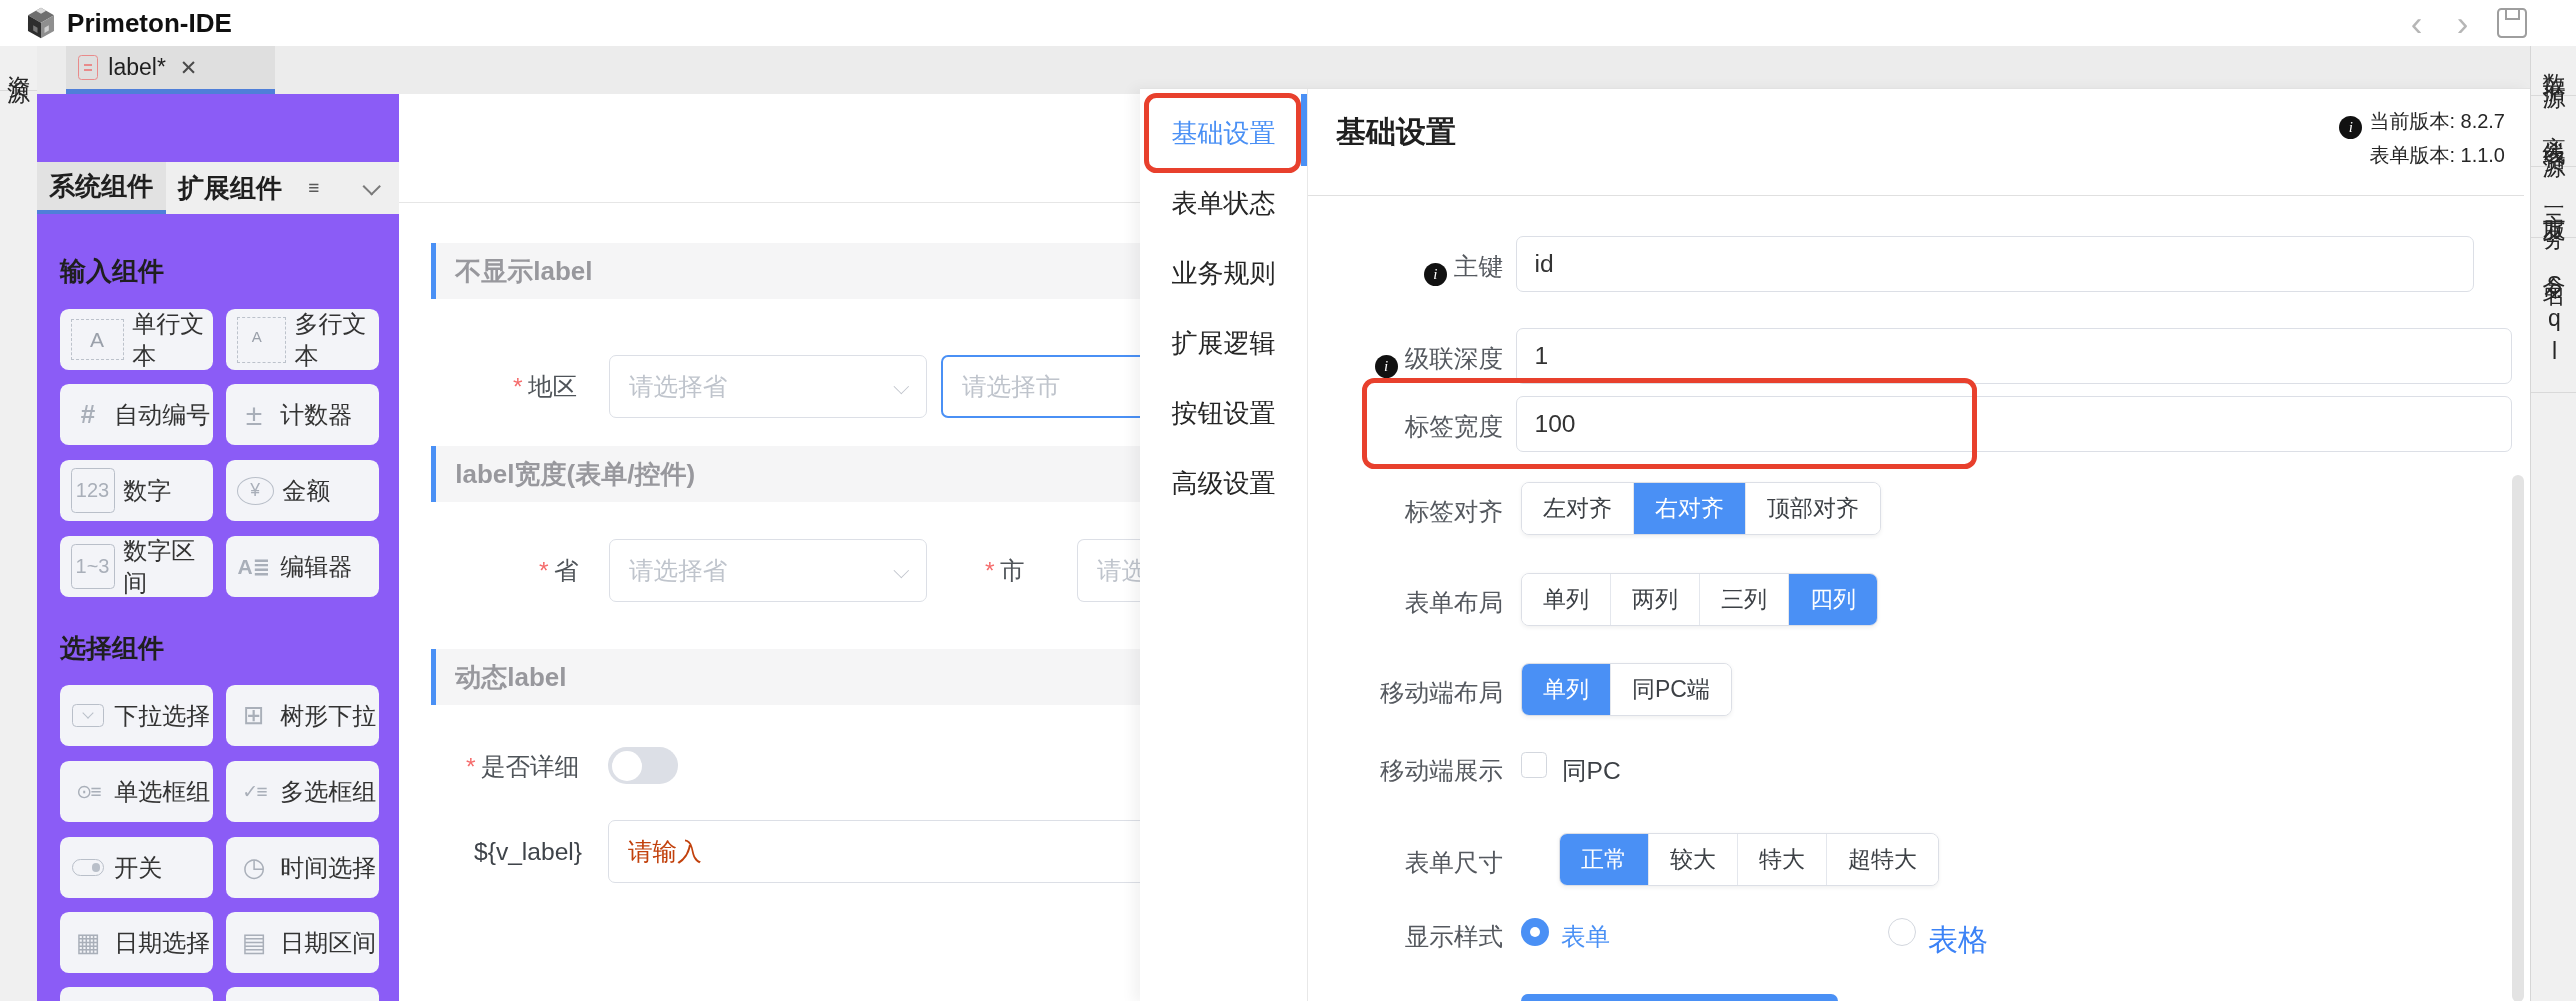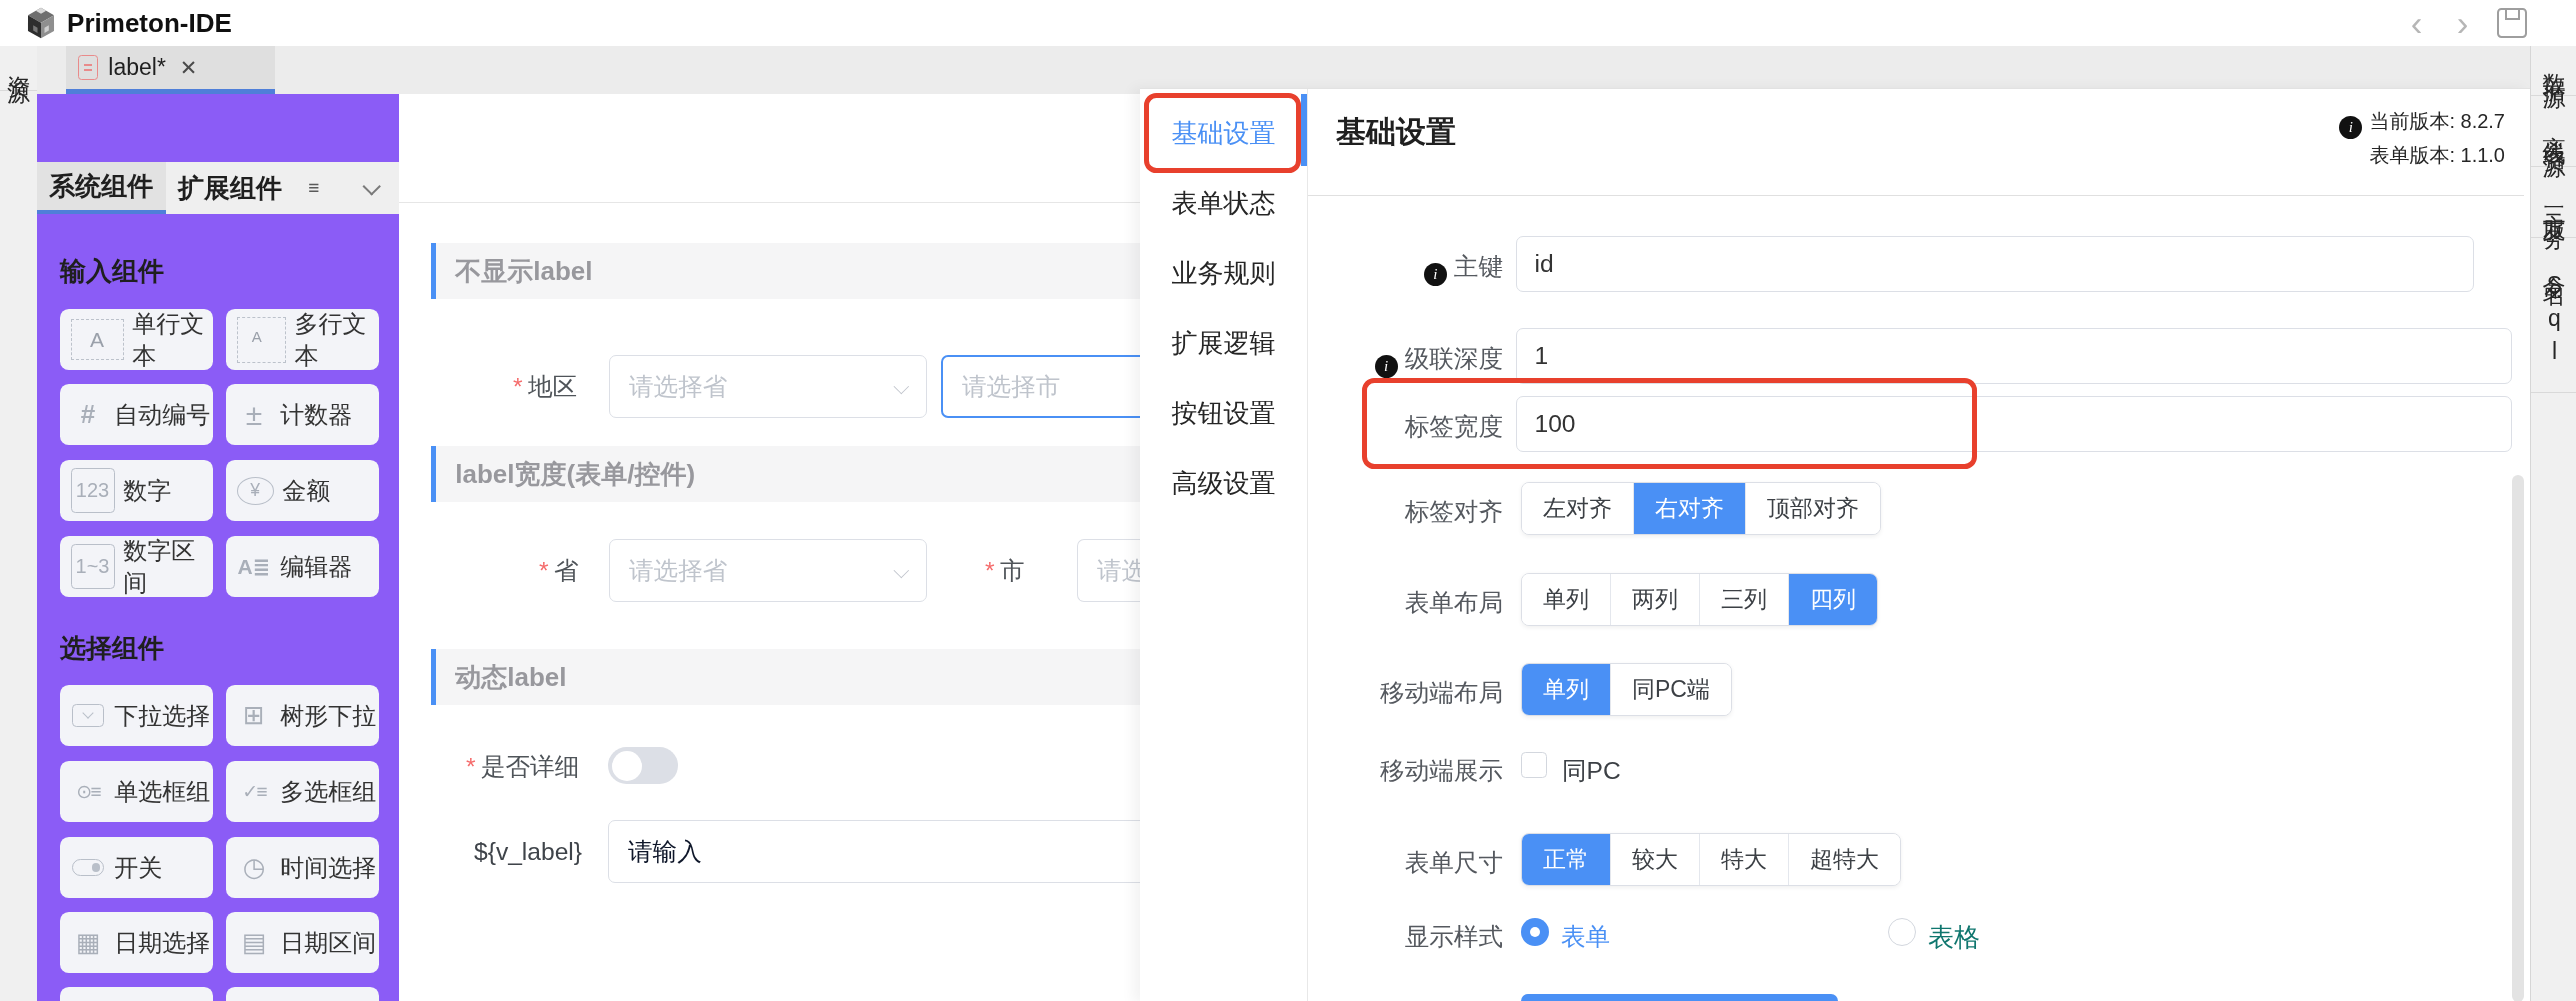--- a/index.html
+++ b/index.html
@@ -57,21 +57,21 @@
   .csec{position:absolute;left:32px;width:876px;height:56px;background:#f5f5f6;display:flex;align-items:center;}
   .csec-accent{width:5.3px;height:56px;background:#4a90f5;margin-right:19px;flex:none;}
   .csec-title{font-size:26px;font-weight:bold;color:#98989d;}
   .req{color:#f56c6c;font-size:24.6px;margin-right:5.3px;}
   .clabel{font-size:24.6px;color:#4f5459;}
   .crow{position:absolute;display:flex;align-items:center;}
   .sel{height:63px;border:0.9px solid #dcdfe6;border-radius:7px;background:#fff;display:flex;align-items:center;justify-content:space-between;padding:0 19px;box-sizing:border-box;}
   .sel .ph{font-size:24.6px;color:#bfc4cc;}
   .sel .chev{border-color:#c0c4cc;border-width:1.8px;width:9.6px;height:9.6px;}
   .sel.focus{border:2.6px solid #4a90f5;}
-  .cinput{height:63px;border:0.9px solid #dcdfe6;border-radius:7px;background:#fff;display:flex;align-items:center;padding:0 19px;box-sizing:border-box;font-size:24.6px;color:#0f172a;}
+  .cinput{height:63px;border:0.9px solid #dcdfe6;border-radius:7px;background:#fff;display:flex;align-items:center;padding:0 19px;box-sizing:border-box;font-size:24.6px;color:#c2410c;}
   .toggle{width:70px;height:37px;border-radius:18.4px;background:#dcdfe6;position:relative;}
   .toggle i{position:absolute;left:3.5px;top:3.5px;width:30px;height:30px;border-radius:50%;background:#fff;}
 
   
   .drawer{left:1140px;top:88px;width:1391px;height:914px;background:#fff;border-top:0.9px solid #e2e2e2;box-shadow:-7px 0 12.3px rgba(0,0,0,0.05);display:flex;}
   .dmenu{position:relative;width:167px;height:100%;border-right:0.9px solid #e8e8e8;flex:none;}
   .dmenu-item{position:absolute;left:0;width:167px;height:53px;display:flex;align-items:center;justify-content:center;font-size:26px;color:#262626;}
   .dmenu-item.active{color:#4a90f5;}
   .dmenu-indicator{position:absolute;right:0;top:5.3px;width:6.1px;height:72px;background:#4a90f5;}
   .red-box{position:absolute;border:5.3px solid #e8402d;border-radius:12.3px;pointer-events:none;z-index:50;}
@@ -372,35 +372,35 @@
       <div class="srow-label" style="top:665px;">
         <span>移动端展示</span>
       </div>
       <div class="checkbox" style="left:213px;top:663px;"></div>
       <div class="abs" style="left:254px;top:665px;font-size:24.6px;color:#3c4045;">同PC</div>
 
       
       <div class="srow-label" style="top:757px;">
         <span>表单尺寸</span>
       </div>
-      <div class="seg" style="top:744px;">
+      <div class="seg" style="top:744px;margin-left:38px;">
         <button class="on">正常</button>
         <button>较大</button>
         <button>特大</button>
         <button>超特大</button>
       </div>
 
       
       <div class="srow-label" style="top:831px;">
         <span>显示样式</span>
       </div>
       <span class="radio on abs" style="left:213px;top:829px;"></span>
       <span class="abs" style="left:253px;top:831px;font-size:24.6px;color:#4a90f5;">表单</span>
       <span class="radio off abs" style="left:580px;top:829px;"></span>
-      <span class="abs" style="left:620px;top:831px;font-size:26px;color:#0f766e;">表格</span>
+      <span class="abs" style="left:620px;top:831px;font-size:30px;color:#3b82f6;">表格</span>
 
       
       <div class="blue-partial" style="left:213px;top:905px;width:317px;height:8.8px;"></div>
 
       
       <div class="scrollbar" style="right:7px;top:386px;height:527px;"></div>
     </div>
   </div>
 
   <div class="abs right-rail">

